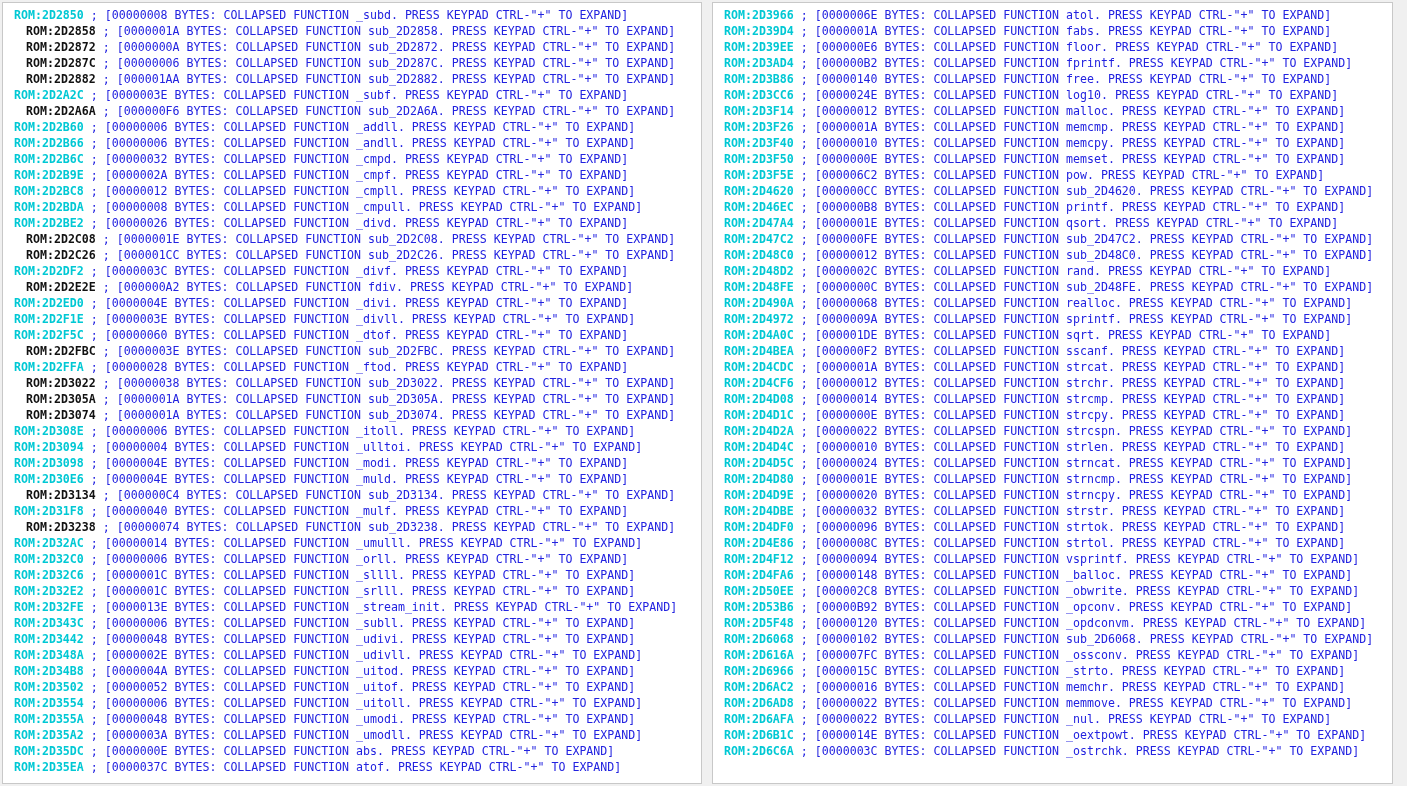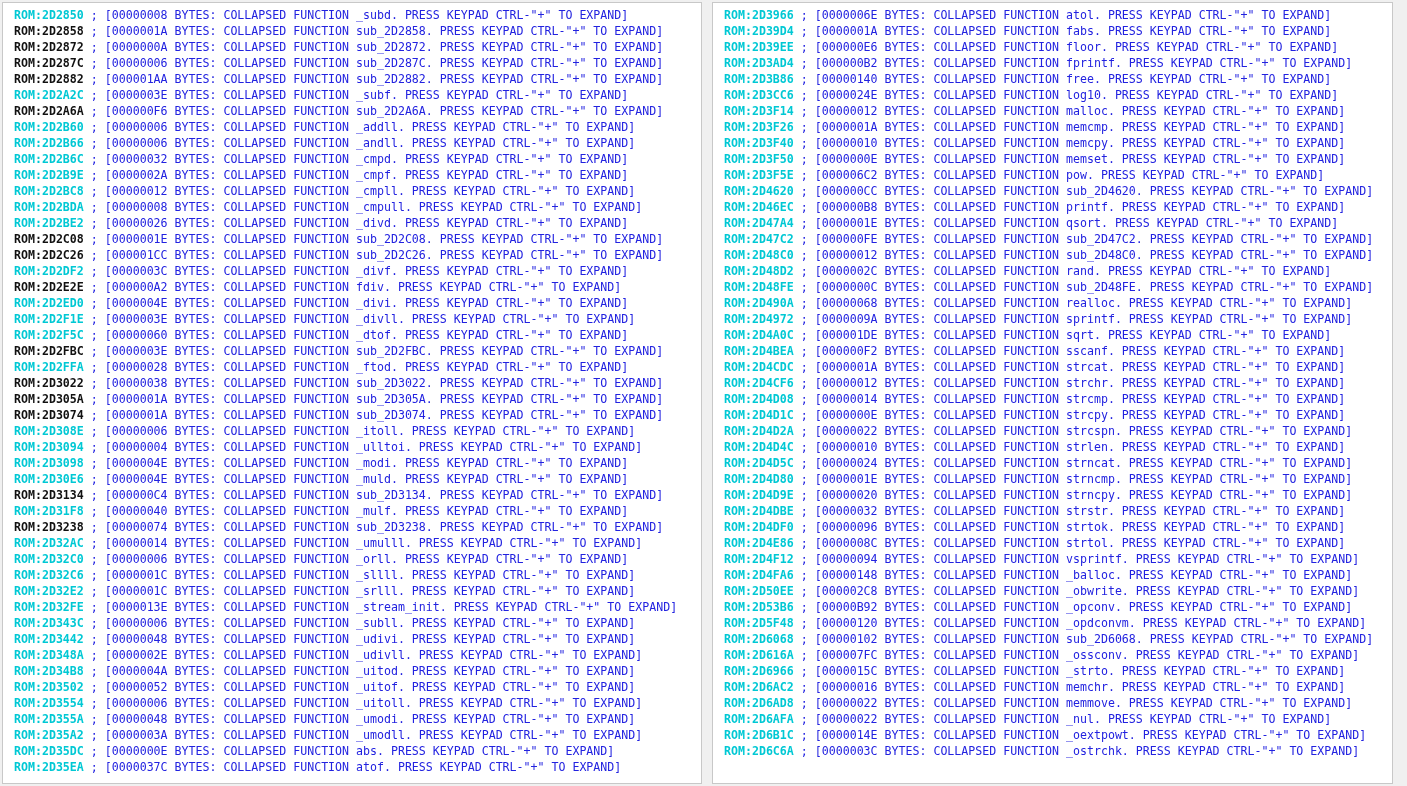--- a/index.html
+++ b/index.html
@@ -42,21 +42,21 @@
   }
   .line {
     height: 16px;
     line-height: 16px;
     padding-left: 11px;
     white-space: pre;
     overflow: hidden;
   }
   .addr { font-weight: 700; }
   .addr.named   { color: #00c8d4; }
-  .addr.unnamed { color: #111111; }
+  .addr.unnamed { color: #111111; margin-left: 12px; }
   .body { color: #2222e0; }
   .pane-right .body { color: #2222e0; }
 </style>
 </head>
 <body>
 
 <div id="app">
   <div class="pane pane-left">
     <div class="listing"><div class="line"><span class="addr named">ROM:2D2850</span><span class="body"> ; [00000008 BYTES: COLLAPSED FUNCTION _subd. PRESS KEYPAD CTRL-"+" TO EXPAND]</span></div><div class="line"><span class="addr unnamed">ROM:2D2858</span><span class="body"> ; [0000001A BYTES: COLLAPSED FUNCTION sub_2D2858. PRESS KEYPAD CTRL-"+" TO EXPAND]</span></div><div class="line"><span class="addr unnamed">ROM:2D2872</span><span class="body"> ; [0000000A BYTES: COLLAPSED FUNCTION sub_2D2872. PRESS KEYPAD CTRL-"+" TO EXPAND]</span></div><div class="line"><span class="addr unnamed">ROM:2D287C</span><span class="body"> ; [00000006 BYTES: COLLAPSED FUNCTION sub_2D287C. PRESS KEYPAD CTRL-"+" TO EXPAND]</span></div><div class="line"><span class="addr unnamed">ROM:2D2882</span><span class="body"> ; [000001AA BYTES: COLLAPSED FUNCTION sub_2D2882. PRESS KEYPAD CTRL-"+" TO EXPAND]</span></div><div class="line"><span class="addr named">ROM:2D2A2C</span><span class="body"> ; [0000003E BYTES: COLLAPSED FUNCTION _subf. PRESS KEYPAD CTRL-"+" TO EXPAND]</span></div><div class="line"><span class="addr unnamed">ROM:2D2A6A</span><span class="body"> ; [000000F6 BYTES: COLLAPSED FUNCTION sub_2D2A6A. PRESS KEYPAD CTRL-"+" TO EXPAND]</span></div><div class="line"><span class="addr named">ROM:2D2B60</span><span class="body"> ; [00000006 BYTES: COLLAPSED FUNCTION _addll. PRESS KEYPAD CTRL-"+" TO EXPAND]</span></div><div class="line"><span class="addr named">ROM:2D2B66</span><span class="body"> ; [00000006 BYTES: COLLAPSED FUNCTION _andll. PRESS KEYPAD CTRL-"+" TO EXPAND]</span></div><div class="line"><span class="addr named">ROM:2D2B6C</span><span class="body"> ; [00000032 BYTES: COLLAPSED FUNCTION _cmpd. PRESS KEYPAD CTRL-"+" TO EXPAND]</span></div><div class="line"><span class="addr named">ROM:2D2B9E</span><span class="body"> ; [0000002A BYTES: COLLAPSED FUNCTION _cmpf. PRESS KEYPAD CTRL-"+" TO EXPAND]</span></div><div class="line"><span class="addr named">ROM:2D2BC8</span><span class="body"> ; [00000012 BYTES: COLLAPSED FUNCTION _cmpll. PRESS KEYPAD CTRL-"+" TO EXPAND]</span></div><div class="line"><span class="addr named">ROM:2D2BDA</span><span class="body"> ; [00000008 BYTES: COLLAPSED FUNCTION _cmpull. PRESS KEYPAD CTRL-"+" TO EXPAND]</span></div><div class="line"><span class="addr named">ROM:2D2BE2</span><span class="body"> ; [00000026 BYTES: COLLAPSED FUNCTION _divd. PRESS KEYPAD CTRL-"+" TO EXPAND]</span></div><div class="line"><span class="addr unnamed">ROM:2D2C08</span><span class="body"> ; [0000001E BYTES: COLLAPSED FUNCTION sub_2D2C08. PRESS KEYPAD CTRL-"+" TO EXPAND]</span></div><div class="line"><span class="addr unnamed">ROM:2D2C26</span><span class="body"> ; [000001CC BYTES: COLLAPSED FUNCTION sub_2D2C26. PRESS KEYPAD CTRL-"+" TO EXPAND]</span></div><div class="line"><span class="addr named">ROM:2D2DF2</span><span class="body"> ; [0000003C BYTES: COLLAPSED FUNCTION _divf. PRESS KEYPAD CTRL-"+" TO EXPAND]</span></div><div class="line"><span class="addr unnamed">ROM:2D2E2E</span><span class="body"> ; [000000A2 BYTES: COLLAPSED FUNCTION fdiv. PRESS KEYPAD CTRL-"+" TO EXPAND]</span></div><div class="line"><span class="addr named">ROM:2D2ED0</span><span class="body"> ; [0000004E BYTES: COLLAPSED FUNCTION _divi. PRESS KEYPAD CTRL-"+" TO EXPAND]</span></div><div class="line"><span class="addr named">ROM:2D2F1E</span><span class="body"> ; [0000003E BYTES: COLLAPSED FUNCTION _divll. PRESS KEYPAD CTRL-"+" TO EXPAND]</span></div><div class="line"><span class="addr named">ROM:2D2F5C</span><span class="body"> ; [00000060 BYTES: COLLAPSED FUNCTION _dtof. PRESS KEYPAD CTRL-"+" TO EXPAND]</span></div><div class="line"><span class="addr unnamed">ROM:2D2FBC</span><span class="body"> ; [0000003E BYTES: COLLAPSED FUNCTION sub_2D2FBC. PRESS KEYPAD CTRL-"+" TO EXPAND]</span></div><div class="line"><span class="addr named">ROM:2D2FFA</span><span class="body"> ; [00000028 BYTES: COLLAPSED FUNCTION _ftod. PRESS KEYPAD CTRL-"+" TO EXPAND]</span></div><div class="line"><span class="addr unnamed">ROM:2D3022</span><span class="body"> ; [00000038 BYTES: COLLAPSED FUNCTION sub_2D3022. PRESS KEYPAD CTRL-"+" TO EXPAND]</span></div><div class="line"><span class="addr unnamed">ROM:2D305A</span><span class="body"> ; [0000001A BYTES: COLLAPSED FUNCTION sub_2D305A. PRESS KEYPAD CTRL-"+" TO EXPAND]</span></div><div class="line"><span class="addr unnamed">ROM:2D3074</span><span class="body"> ; [0000001A BYTES: COLLAPSED FUNCTION sub_2D3074. PRESS KEYPAD CTRL-"+" TO EXPAND]</span></div><div class="line"><span class="addr named">ROM:2D308E</span><span class="body"> ; [00000006 BYTES: COLLAPSED FUNCTION _itoll. PRESS KEYPAD CTRL-"+" TO EXPAND]</span></div><div class="line"><span class="addr named">ROM:2D3094</span><span class="body"> ; [00000004 BYTES: COLLAPSED FUNCTION _ulltoi. PRESS KEYPAD CTRL-"+" TO EXPAND]</span></div><div class="line"><span class="addr named">ROM:2D3098</span><span class="body"> ; [0000004E BYTES: COLLAPSED FUNCTION _modi. PRESS KEYPAD CTRL-"+" TO EXPAND]</span></div><div class="line"><span class="addr named">ROM:2D30E6</span><span class="body"> ; [0000004E BYTES: COLLAPSED FUNCTION _muld. PRESS KEYPAD CTRL-"+" TO EXPAND]</span></div><div class="line"><span class="addr unnamed">ROM:2D3134</span><span class="body"> ; [000000C4 BYTES: COLLAPSED FUNCTION sub_2D3134. PRESS KEYPAD CTRL-"+" TO EXPAND]</span></div><div class="line"><span class="addr named">ROM:2D31F8</span><span class="body"> ; [00000040 BYTES: COLLAPSED FUNCTION _mulf. PRESS KEYPAD CTRL-"+" TO EXPAND]</span></div><div class="line"><span class="addr unnamed">ROM:2D3238</span><span class="body"> ; [00000074 BYTES: COLLAPSED FUNCTION sub_2D3238. PRESS KEYPAD CTRL-"+" TO EXPAND]</span></div><div class="line"><span class="addr named">ROM:2D32AC</span><span class="body"> ; [00000014 BYTES: COLLAPSED FUNCTION _umulll. PRESS KEYPAD CTRL-"+" TO EXPAND]</span></div><div class="line"><span class="addr named">ROM:2D32C0</span><span class="body"> ; [00000006 BYTES: COLLAPSED FUNCTION _orll. PRESS KEYPAD CTRL-"+" TO EXPAND]</span></div><div class="line"><span class="addr named">ROM:2D32C6</span><span class="body"> ; [0000001C BYTES: COLLAPSED FUNCTION _sllll. PRESS KEYPAD CTRL-"+" TO EXPAND]</span></div><div class="line"><span class="addr named">ROM:2D32E2</span><span class="body"> ; [0000001C BYTES: COLLAPSED FUNCTION _srlll. PRESS KEYPAD CTRL-"+" TO EXPAND]</span></div><div class="line"><span class="addr named">ROM:2D32FE</span><span class="body"> ; [0000013E BYTES: COLLAPSED FUNCTION _stream_init. PRESS KEYPAD CTRL-"+" TO EXPAND]</span></div><div class="line"><span class="addr named">ROM:2D343C</span><span class="body"> ; [00000006 BYTES: COLLAPSED FUNCTION _subll. PRESS KEYPAD CTRL-"+" TO EXPAND]</span></div><div class="line"><span class="addr named">ROM:2D3442</span><span class="body"> ; [00000048 BYTES: COLLAPSED FUNCTION _udivi. PRESS KEYPAD CTRL-"+" TO EXPAND]</span></div><div class="line"><span class="addr named">ROM:2D348A</span><span class="body"> ; [0000002E BYTES: COLLAPSED FUNCTION _udivll. PRESS KEYPAD CTRL-"+" TO EXPAND]</span></div><div class="line"><span class="addr named">ROM:2D34B8</span><span class="body"> ; [0000004A BYTES: COLLAPSED FUNCTION _uitod. PRESS KEYPAD CTRL-"+" TO EXPAND]</span></div><div class="line"><span class="addr named">ROM:2D3502</span><span class="body"> ; [00000052 BYTES: COLLAPSED FUNCTION _uitof. PRESS KEYPAD CTRL-"+" TO EXPAND]</span></div><div class="line"><span class="addr named">ROM:2D3554</span><span class="body"> ; [00000006 BYTES: COLLAPSED FUNCTION _uitoll. PRESS KEYPAD CTRL-"+" TO EXPAND]</span></div><div class="line"><span class="addr named">ROM:2D355A</span><span class="body"> ; [00000048 BYTES: COLLAPSED FUNCTION _umodi. PRESS KEYPAD CTRL-"+" TO EXPAND]</span></div><div class="line"><span class="addr named">ROM:2D35A2</span><span class="body"> ; [0000003A BYTES: COLLAPSED FUNCTION _umodll. PRESS KEYPAD CTRL-"+" TO EXPAND]</span></div><div class="line"><span class="addr named">ROM:2D35DC</span><span class="body"> ; [0000000E BYTES: COLLAPSED FUNCTION abs. PRESS KEYPAD CTRL-"+" TO EXPAND]</span></div><div class="line"><span class="addr named">ROM:2D35EA</span><span class="body"> ; [0000037C BYTES: COLLAPSED FUNCTION atof. PRESS KEYPAD CTRL-"+" TO EXPAND]</span></div></div>
   </div>

